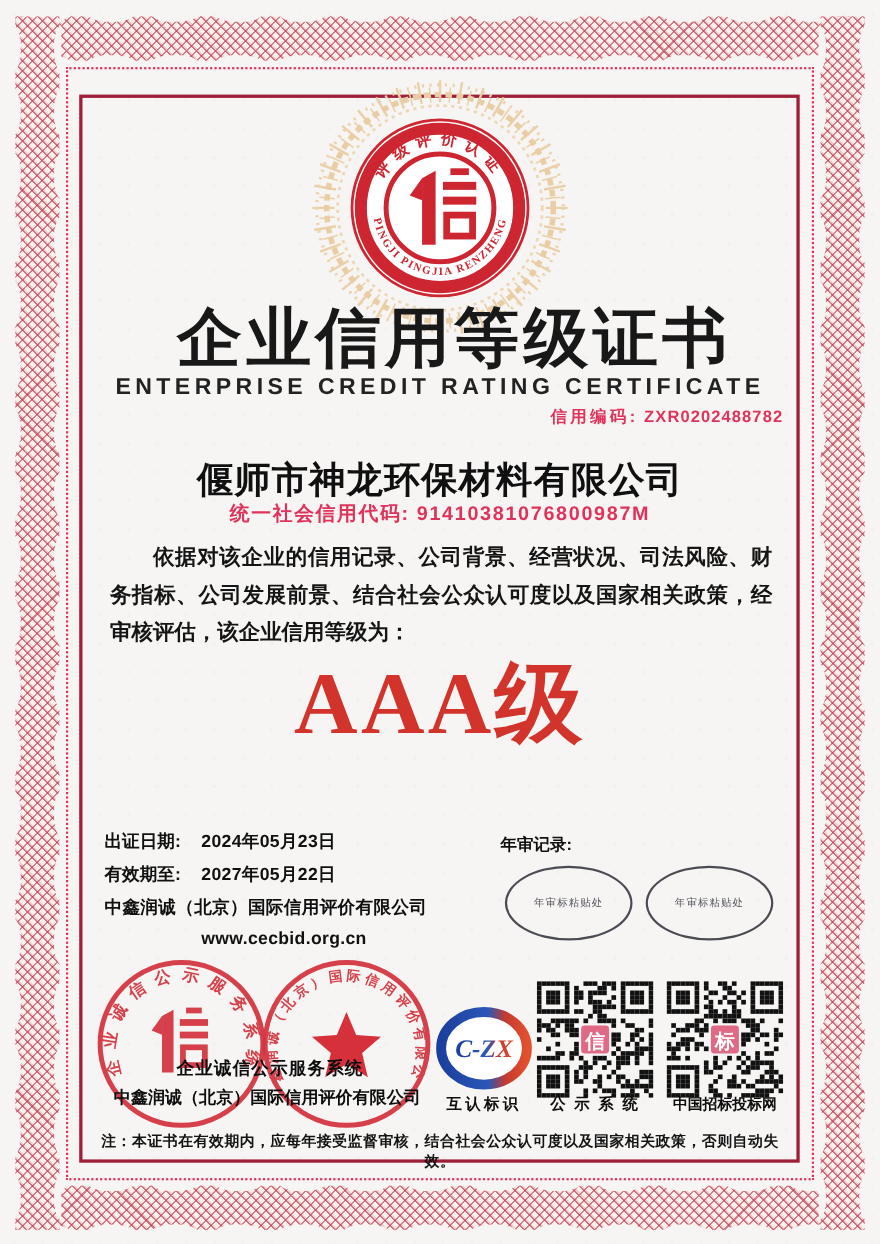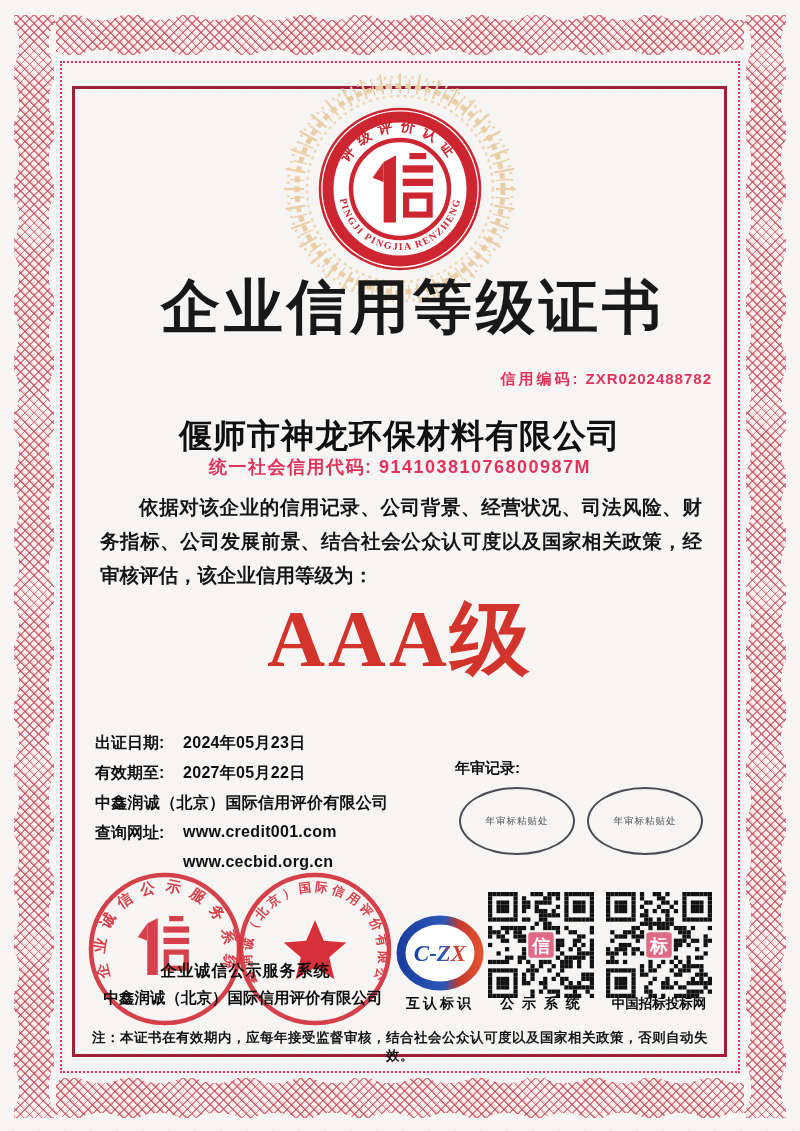--- a/index.html
+++ b/index.html
@@ -52,21 +52,21 @@
   .uscc{left:0;width:800px;top:455px;text-align:center;
         font-size:18px;font-weight:700;color:#e0335c;letter-spacing:1.5px;
         font-family:"Liberation Sans","DejaVu Sans",sans-serif;}
   .paragraph{left:100px;width:602px;top:491px;
              font-size:19.5px;font-weight:700;color:#151515;line-height:34px;
              text-align:justify;text-indent:2em;}
   .rating{left:0;width:800px;top:586px;text-align:center;
           font-size:80px;font-weight:900;color:#d2342b;letter-spacing:3px;
           font-family:"Liberation Serif","DejaVu Serif",serif;}
 
-  .details{left:95px;top:733px;width:370px;
+  .details{left:95px;top:755px;width:370px;
            font-family:"Liberation Sans","DejaVu Sans",sans-serif;}
   .detail-row{display:flex;margin-bottom:9px;font-size:16px;font-weight:700;color:#101010;}
   .detail-row .lbl{width:88px;flex:none;}
   .detail-row .val{letter-spacing:0.3px;}
 
   .review-label{left:455px;top:759px;font-size:15px;font-weight:700;color:#101010;
                 font-family:"Liberation Sans","DejaVu Sans",sans-serif;}
   .oval{position:absolute;width:112px;height:64px;border:2px solid #4b4b53;border-radius:50%;
         display:flex;align-items:center;justify-content:center;
         font-size:9.5px;color:#55555e;letter-spacing:1px;}
@@ -194,20 +194,21 @@
       <path d="M14,8 L25,2 L25,62 L14,62 Z" fill="#cd2631"></path>
       <path d="M14,8 L4,22 L14,26 Z" fill="#cd2631"></path>
       <rect x="37" y="0" width="15" height="5.5" fill="#cd2631"></rect>
       <rect x="31" y="11" width="27" height="6.5" fill="#cd2631"></rect>
       <rect x="31" y="23" width="27" height="6.5" fill="#cd2631"></rect>
       <rect x="34" y="38" width="21" height="17" fill="none" stroke="#cd2631" stroke-width="5.5"></rect>
     </g>
   </svg>
 
   <div class="abs title">企业信用等级证书</div>
+  <div class="abs subtitle">ENTERPRISE CREDIT RATING CERTIFICATE</div>
   <div class="abs code-line">
     <span class="spread">信用编码:</span>
     <span>ZXR0202488782</span>
   </div>
 
   <div class="abs company">偃师市神龙环保材料有限公司</div>
   <div class="abs uscc">
     <span>统一社会信用代码:</span>
     <span>91410381076800987M</span>
   </div>
@@ -220,24 +221,20 @@
     <div class="detail-row">
       <span class="lbl">出证日期:</span>
       <span class="val">2024年05月23日</span>
     </div>
     <div class="detail-row">
       <span class="lbl">有效期至:</span>
       <span class="val">2027年05月22日</span>
     </div>
     <div class="detail-row">
       <span class="val">中鑫润诚（北京）国际信用评价有限公司</span>
-    </div>
-    <div class="detail-row">
-      <span class="lbl">查询网址:</span>
-      <span class="val">www.credit001.com</span>
     </div>
     <div class="detail-row">
       <span class="lbl"></span>
       <span class="val">www.cecbid.org.cn</span>
     </div>
   </div>
 
   <div class="abs review-label">年审记录:</div>
   <div class="oval o1">年审标粘贴处</div>
   <div class="oval o2">年审标粘贴处</div>

